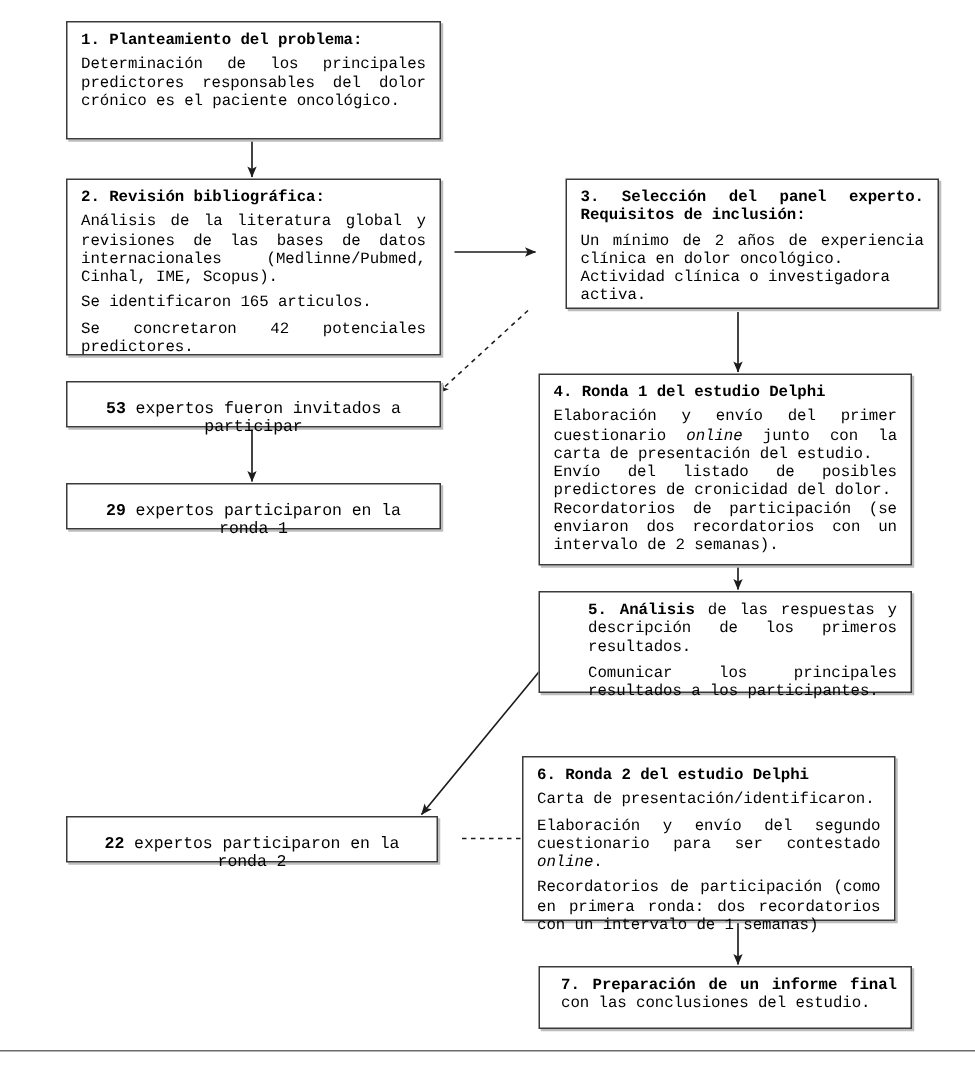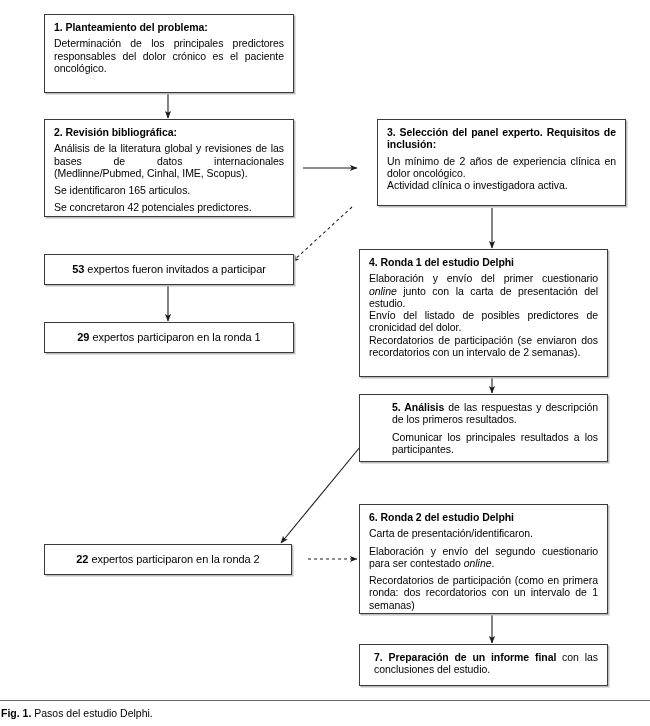--- a/index.html
+++ b/index.html
@@ -25,29 +25,30 @@
     box-shadow:1.5px 1.5px 0 0 #bdbdbd;
     padding:6px 9px 7px 9px;
   }
   .box p{
     margin:0 0 5px 0;
     font-size:10.5px;
     line-height:12.3px;
     text-align:justify;
     text-align-last:left;
     letter-spacing:-0.05px;
+    font-family:Liberation Mono, monospace;
   }
   .box p:last-child{margin-bottom:0;}
   .box p.tight{margin-bottom:0;}
   .box b{font-weight:bold;}
   .box i{font-style:italic;}
 
   
   .countbox{
-    display:flex;align-items:center;justify-content:center;
+    display:flex;align-items:flex-start;justify-content:center;
     padding:12px;
   }
   .countbox p{
     margin:0;text-align:center;text-align-last:center;
     font-size:11px;
   }
 
   .caption-rule{
     position:absolute;
     left:0;top:700px;width:650px;height:0;
@@ -109,21 +110,21 @@
     </g>
   </svg>
 
   <div class="box" style="left:44px;top:14px;width:250px;height:79px;">
     <p class="tight" style="margin-bottom:4px;">
       <b>1. Planteamiento del problema:</b>
     </p>
     <p>Determinación de los principales predictores responsables del dolor crónico es el paciente oncológico.</p>
   </div>
 
-  <div class="box" style="left:44px;top:119px;width:250px;height:98px;">
+  <div class="box" style="left:44px;top:119px;width:250px;height:118px;">
     <p style="margin-bottom:4px;">
       <b>2. Revisión bibliográfica:</b>
     </p>
     <p>Análisis de la literatura global y revisiones de las bases de datos internacionales (Medlinne/Pubmed, Cinhal, IME, Scopus).</p>
     <p>Se identificaron 165 articulos.</p>
     <p>Se concretaron 42 potenciales predictores.</p>
   </div>
 
   <div class="box" style="left:377px;top:119px;width:249px;height:87px;">
     <p style="margin-bottom:4px;">
@@ -144,21 +145,21 @@
     <p>Recordatorios de participación (se enviaron dos recordatorios con un intervalo de 2 semanas).</p>
   </div>
 
   <div class="box" style="left:359px;top:394px;width:249px;height:68px;padding-left:32px;">
     <p style="margin-bottom:5px;">
       <b>5. Análisis</b><span> de las respuestas y descripción de los primeros resultados.</span>
     </p>
     <p>Comunicar los principales resultados a los participantes.</p>
   </div>
 
-  <div class="box" style="left:359px;top:504px;width:249px;height:110px;">
+  <div class="box" style="left:348px;top:504px;width:249px;height:110px;">
     <p style="margin-bottom:4px;">
       <b>6. Ronda 2 del estudio Delphi</b>
     </p>
     <p>Carta de presentación/identificaron.</p>
     <p>
       <span>Elaboración y envío del segundo cuestionario para ser contestado </span><i>online</i><span>.</span>
     </p>
     <p>Recordatorios de participación (como en primera ronda: dos recordatorios con un intervalo de 1 semanas)</p>
   </div>
 
@@ -180,18 +181,14 @@
     </p>
   </div>
 
   <div class="box countbox" style="left:44px;top:544px;width:248px;height:31px;">
     <p>
       <b>22</b><span> expertos participaron en la ronda 2</span>
     </p>
   </div>
 
   <div class="caption-rule"></div>
-  <div class="caption">
-    <b>Fig. 1.</b>
-    <span>Pasos del estudio Delphi.</span>
-  </div>
 
 </div>
 
 </body></html>

